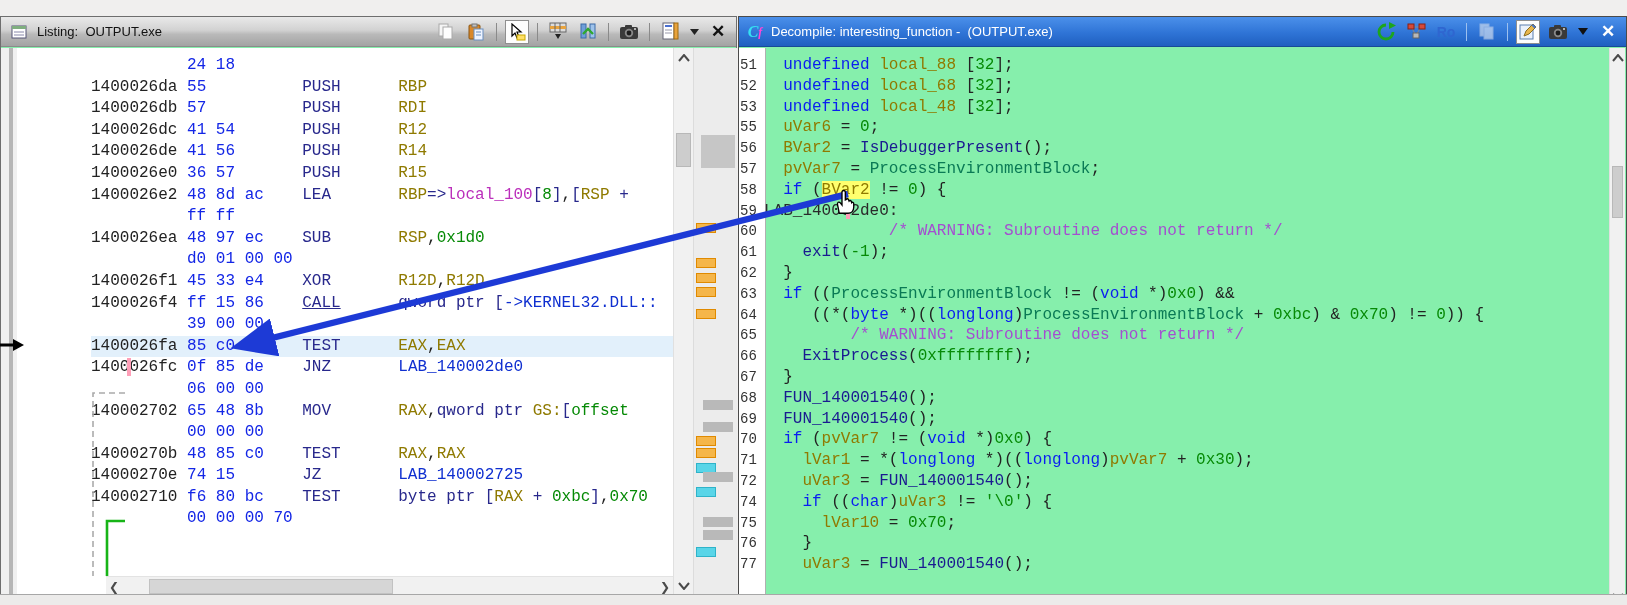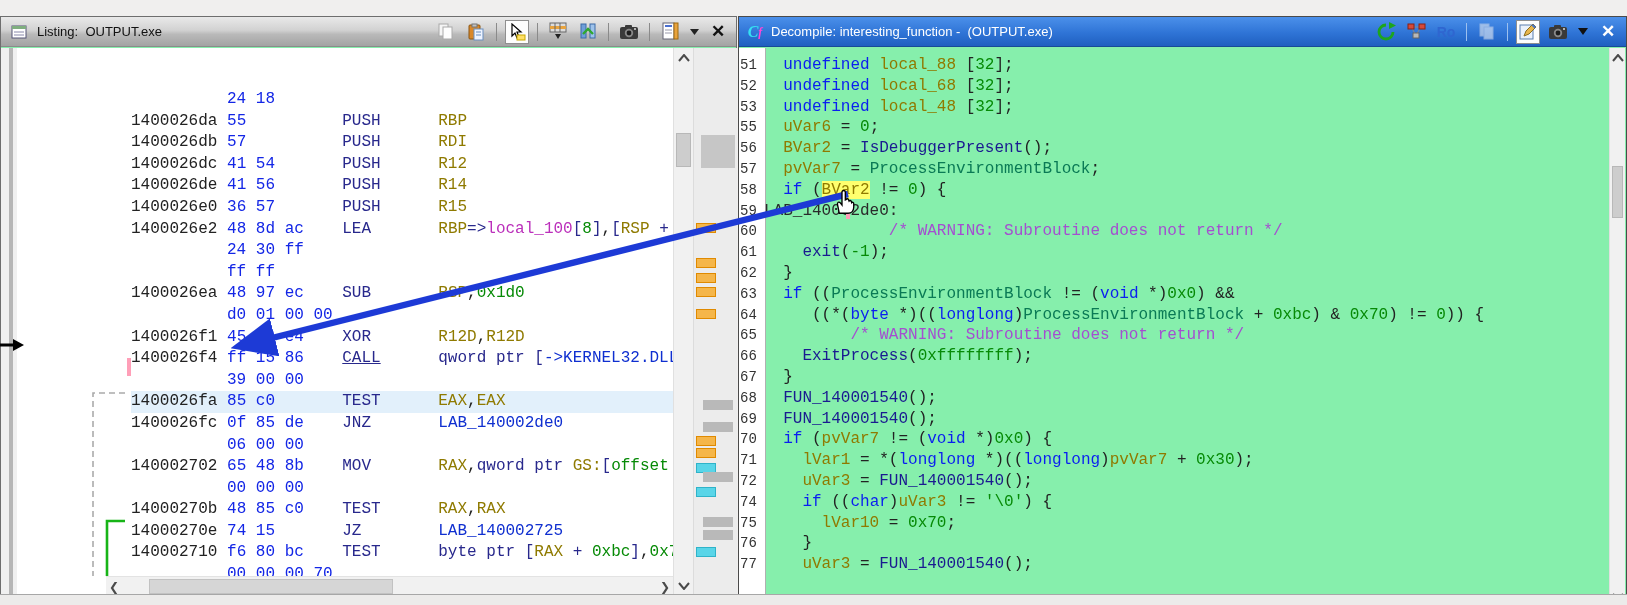--- a/index.html
+++ b/index.html
@@ -142,29 +142,28 @@
         </svg>
     </span>
     <span class="tbtn xclose">✕</span>
   </div>
 
   <div style="position:absolute;left:0;top:31px;width:16px;bottom:1px;background:#f0f0f0;">
     <div style="position:absolute;left:8px;top:0;bottom:0;width:4px;background:#b6b6b6;"></div>
   </div>
 
   <div class="code-area" style="left:16px;top:31px;width:656px;height:528px;padding-top:7px;">
-    <div style="padding-left:114px;margin-top:34px;">
+    <div style="padding-left:74px;">
         <div class="code-row"><span class="t-k">          </span><span class="t-b">24 18</span></div>
         <div class="code-row"><span class="t-a">1400026da</span><span class="t-k"> </span><span class="t-b">55          </span><span class="t-m">PUSH</span><span class="t-k">      </span><span class="t-r">RBP</span></div>
         <div class="code-row"><span class="t-a">1400026db</span><span class="t-k"> </span><span class="t-b">57          </span><span class="t-m">PUSH</span><span class="t-k">      </span><span class="t-r">RDI</span></div>
         <div class="code-row"><span class="t-a">1400026dc</span><span class="t-k"> </span><span class="t-b">41 54       </span><span class="t-m">PUSH</span><span class="t-k">      </span><span class="t-r">R12</span></div>
         <div class="code-row"><span class="t-a">1400026de</span><span class="t-k"> </span><span class="t-b">41 56       </span><span class="t-m">PUSH</span><span class="t-k">      </span><span class="t-r">R14</span></div>
         <div class="code-row"><span class="t-a">1400026e0</span><span class="t-k"> </span><span class="t-b">36 57       </span><span class="t-m">PUSH</span><span class="t-k">      </span><span class="t-r">R15</span></div>
         <div class="code-row"><span class="t-a">1400026e2</span><span class="t-k"> </span><span class="t-b">48 8d ac    </span><span class="t-m">LEA</span><span class="t-k">       </span><span class="t-r">RBP</span><span class="t-p">=&gt;</span><span class="t-v">local_100</span><span class="t-p">[</span><span class="t-n">8</span><span class="t-p">]</span><span class="t-k">,</span><span class="t-p">[</span><span class="t-r">RSP</span><span class="t-k"> </span><span class="t-p">+</span><span class="t-k"> </span></div>
-        <div class="code-row"><span class="t-k">          </span><span class="t-b">24 30 ff</span></div>
         <div class="code-row"><span class="t-k">          </span><span class="t-b">ff ff</span></div>
         <div class="code-row"><span class="t-a">1400026ea</span><span class="t-k"> </span><span class="t-b">48 97 ec    </span><span class="t-m">SUB</span><span class="t-k">       </span><span class="t-r">RSP</span><span class="t-k">,</span><span class="t-n">0x1d0</span></div>
         <div class="code-row"><span class="t-k">          </span><span class="t-b">d0 01 00 00</span></div>
         <div class="code-row"><span class="t-a">1400026f1</span><span class="t-k"> </span><span class="t-b">45 33 e4    </span><span class="t-m">XOR</span><span class="t-k">       </span><span class="t-r">R12D</span><span class="t-k">,</span><span class="t-r">R12D</span></div>
         <div class="code-row"><span class="t-a">1400026f4</span><span class="t-k"> </span><span class="t-b">ff 15 86    </span><span class="t-u">CALL</span><span class="t-k">      </span><span class="t-p">qword ptr </span><span class="t-p">[</span><span class="t-x">-&gt;KERNEL32.DLL::</span></div>
         <div class="code-row"><span class="t-k">          </span><span class="t-b">39 00 00</span></div>
         <div class="code-row cur"><span class="t-a">1400026fa</span><span class="t-k"> </span><span class="t-b">85 c0       </span><span class="t-m">TEST</span><span class="t-k">      </span><span class="t-r">EAX</span><span class="t-k">,</span><span class="t-r">EAX</span></div>
         <div class="code-row"><span class="t-a">1400026fc</span><span class="t-k"> </span><span class="t-b">0f 85 de    </span><span class="t-m">JNZ</span><span class="t-k">       </span><span class="t-l">LAB_140002de0</span></div>
         <div class="code-row"><span class="t-k">          </span><span class="t-b">06 00 00</span></div>
         <div class="code-row"><span class="t-a">140002702</span><span class="t-k"> </span><span class="t-b">65 48 8b    </span><span class="t-m">MOV</span><span class="t-k">       </span><span class="t-r">RAX</span><span class="t-k">,</span><span class="t-p">qword ptr </span><span class="t-r">GS:</span><span class="t-p">[</span><span class="t-n">offset </span></div>

